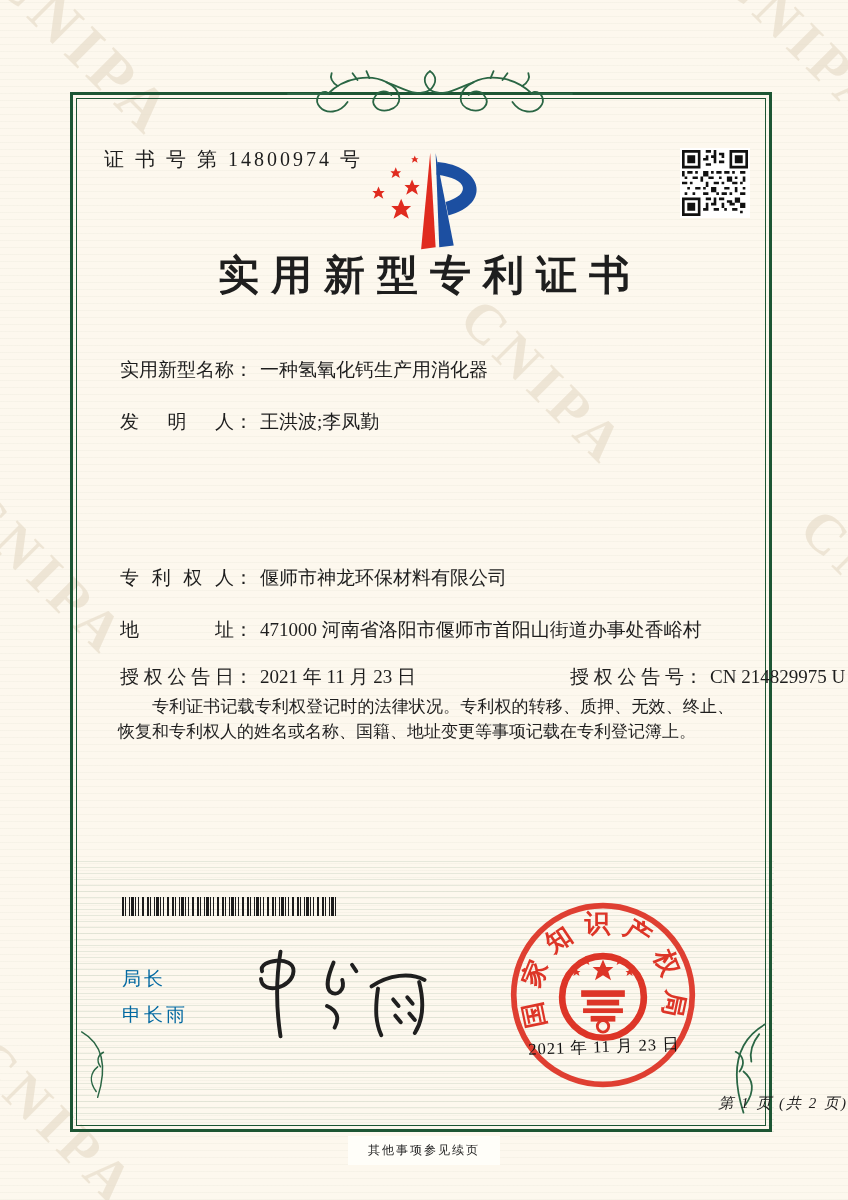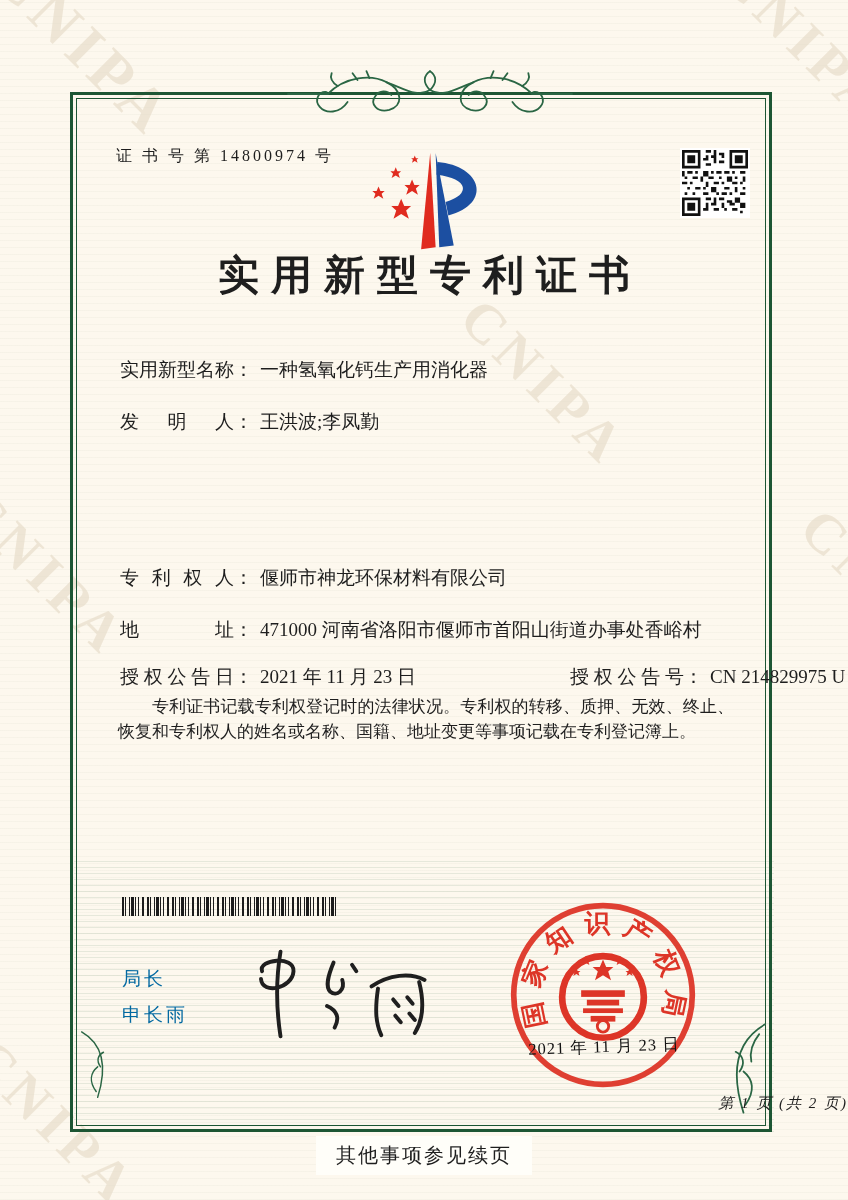--- a/index.html
+++ b/index.html
@@ -20,21 +20,21 @@
   .watermark{
     position:absolute;font-weight:bold;font-size:56px;letter-spacing:7px;
     color:#e3d7c2;opacity:0.55;transform:rotate(45deg);white-space:nowrap;
     font-family:"Liberation Serif","DejaVu Serif",serif;
   }
   .borderbox{
     position:absolute;left:70px;top:92px;width:702px;height:1040px;
     border:3px solid #1d5634;box-sizing:border-box;
   }
   .borderbox::after{content:"";position:absolute;inset:3px;border:1px solid #1d5634;}
-  .certno{position:absolute;left:116px;top:146px;font-size:16px;letter-spacing:3px;}
+  .certno{position:absolute;left:104px;top:146px;font-size:20px;letter-spacing:3px;}
   .logo{position:absolute;left:364px;top:142px;}
   .qr{position:absolute;left:680px;top:148px;width:66px;height:66px;background:#fff;padding:2px;}
   .title{
     position:absolute;left:0;top:248px;width:100%;text-align:center;
     font-size:41px;font-weight:bold;letter-spacing:12px;text-indent:12px;
   }
   .frow{position:absolute;left:120px;font-size:19px;white-space:nowrap;}
   .flabel{display:inline-block;width:114px;text-align:justify;text-align-last:justify;}
   .fvalue{margin-left:7px;}
   .grant2{position:absolute;left:450px;top:0;}
@@ -58,21 +58,21 @@
   .sig-title{top:966px;} .sig-name{top:1002px;}
   .signature{position:absolute;left:248px;top:944px;}
   .seal{position:absolute;left:508px;top:900px;}
   .seal-date{
     position:absolute;left:526px;top:1036px;width:156px;text-align:center;
     font-size:16.5px;letter-spacing:1px;color:#111;transform:rotate(-2deg);
   }
   .pageinfo{position:absolute;left:0;top:1094px;width:100%;text-align:right;font-size:15px;letter-spacing:2px;font-style:italic;}
   .footnote-wrap{position:absolute;left:0;top:1136px;width:100%;text-align:center;}
   .footnote{
-    display:inline-block;background:#fffef9;padding:6px 20px;font-size:20px;letter-spacing:2px;
+    display:inline-block;background:#fffef9;padding:6px 20px;font-size:12px;letter-spacing:2px;
   }
   .ornament{position:absolute;left:286px;top:68px;}
   .sprig-r{position:absolute;left:716px;top:1022px;}
   .sprig-l{position:absolute;left:78px;top:1030px;transform:scale(-1,1);}
 </style>
 </head>
 <body>
 
 <div class="page">
 

